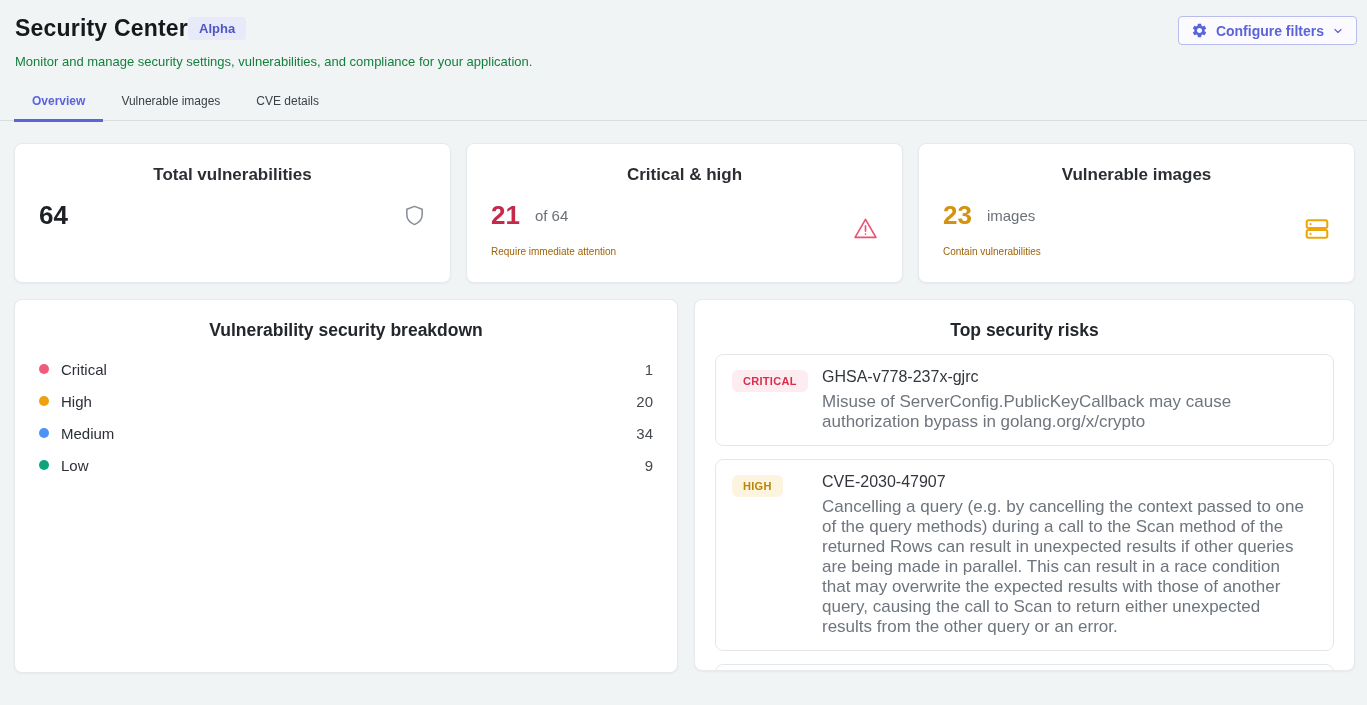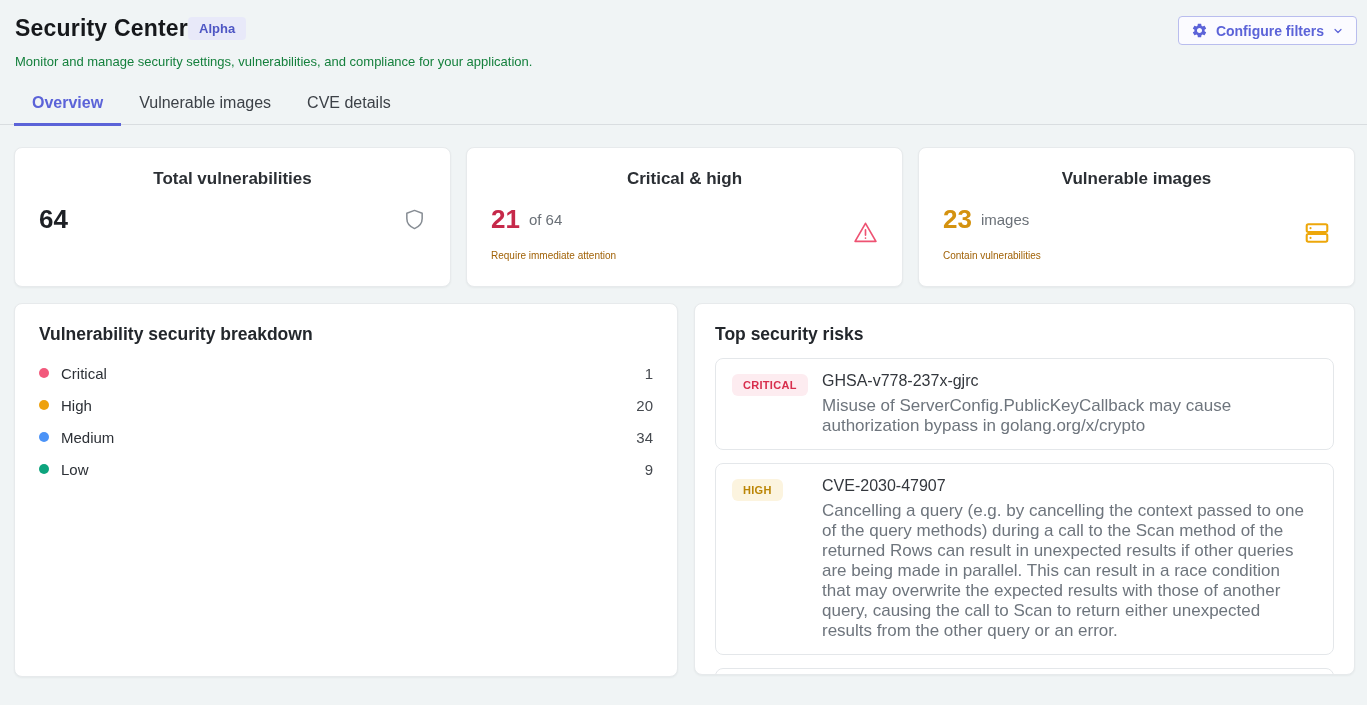--- a/index.html
+++ b/index.html
@@ -36,49 +36,49 @@
   }
   .configure-btn svg { display: block; }
 
   
   .tabs {
     display: flex; align-items: flex-end;
     margin-top: 17px; padding-left: 14px;
     border-bottom: 1px solid #d9dde0;
   }
   .tab {
-    padding: 8px 18px 11px; font-size: 16px; color: #3c4147;
+    padding: 8px 18px 11px; font-size: 12px; color: #3c4147;
     cursor: pointer; border-bottom: 3px solid transparent; margin-bottom: -2px;
   }
   .tab.active { color: #5b63d8; font-weight: 700; border-bottom-color: #5b63d8; }
 
   
   .cards-row { display: flex; gap: 15px; margin: 22px 12px 0 14px; }
   .stat-card {
     flex: 1; height: 140px; background: #fff;
     border: 1px solid #e7eaec; border-radius: 8px;
     box-shadow: 0 1px 2px rgba(20,30,40,0.05);
     padding: 21px 24px 0;
   }
   .stat-title { text-align: center; font-size: 17px; font-weight: 600; color: #2b2f34; }
   .stat-body { display: flex; align-items: center; margin-top: 15px; }
   .stat-left { flex: 1; }
   .stat-value-row { display: flex; align-items: center; }
   .stat-value { font-size: 26px; font-weight: 700; color: #1d2025; }
-  .stat-suffix { font-size: 15px; color: #6a7077; margin-left: 9px; }
+  .stat-suffix { font-size: 15px; color: #6a7077; margin-left: 15px; }
   .stat-sub { font-size: 10px; color: #a16207; margin-top: 15px; }
   .stat-icon { margin-left: auto; display: flex; align-items: center; }
 
   
   .panels-row { display: flex; gap: 16px; margin: 16px 12px 0 14px; }
   .panel {
     background: #fff; border: 1px solid #e7eaec; border-radius: 8px;
     box-shadow: 0 1px 2px rgba(20,30,40,0.05);
   }
-  .panel-title { font-size: 17.5px; font-weight: 600; color: #23272c; }
+  .panel-title { font-size: 17.5px; font-weight: 600; color: #23272c; text-align: center; }
 
   .breakdown-panel { width: 664px; height: 374px; padding: 20px 24px; }
   .breakdown-rows { margin-top: 12px; }
   .breakdown-row { display: flex; align-items: center; height: 32px; }
   .sev-dot { width: 10px; height: 10px; border-radius: 50%; margin-right: 12px; flex: none; }
   .breakdown-label { font-size: 15px; color: #2c3036; }
   .breakdown-value { margin-left: auto; font-size: 15px; color: #45494f; }
 
   .risks-panel { flex: 1; height: 372px; padding: 20px 20px; overflow: hidden; }
   .risk-card {

